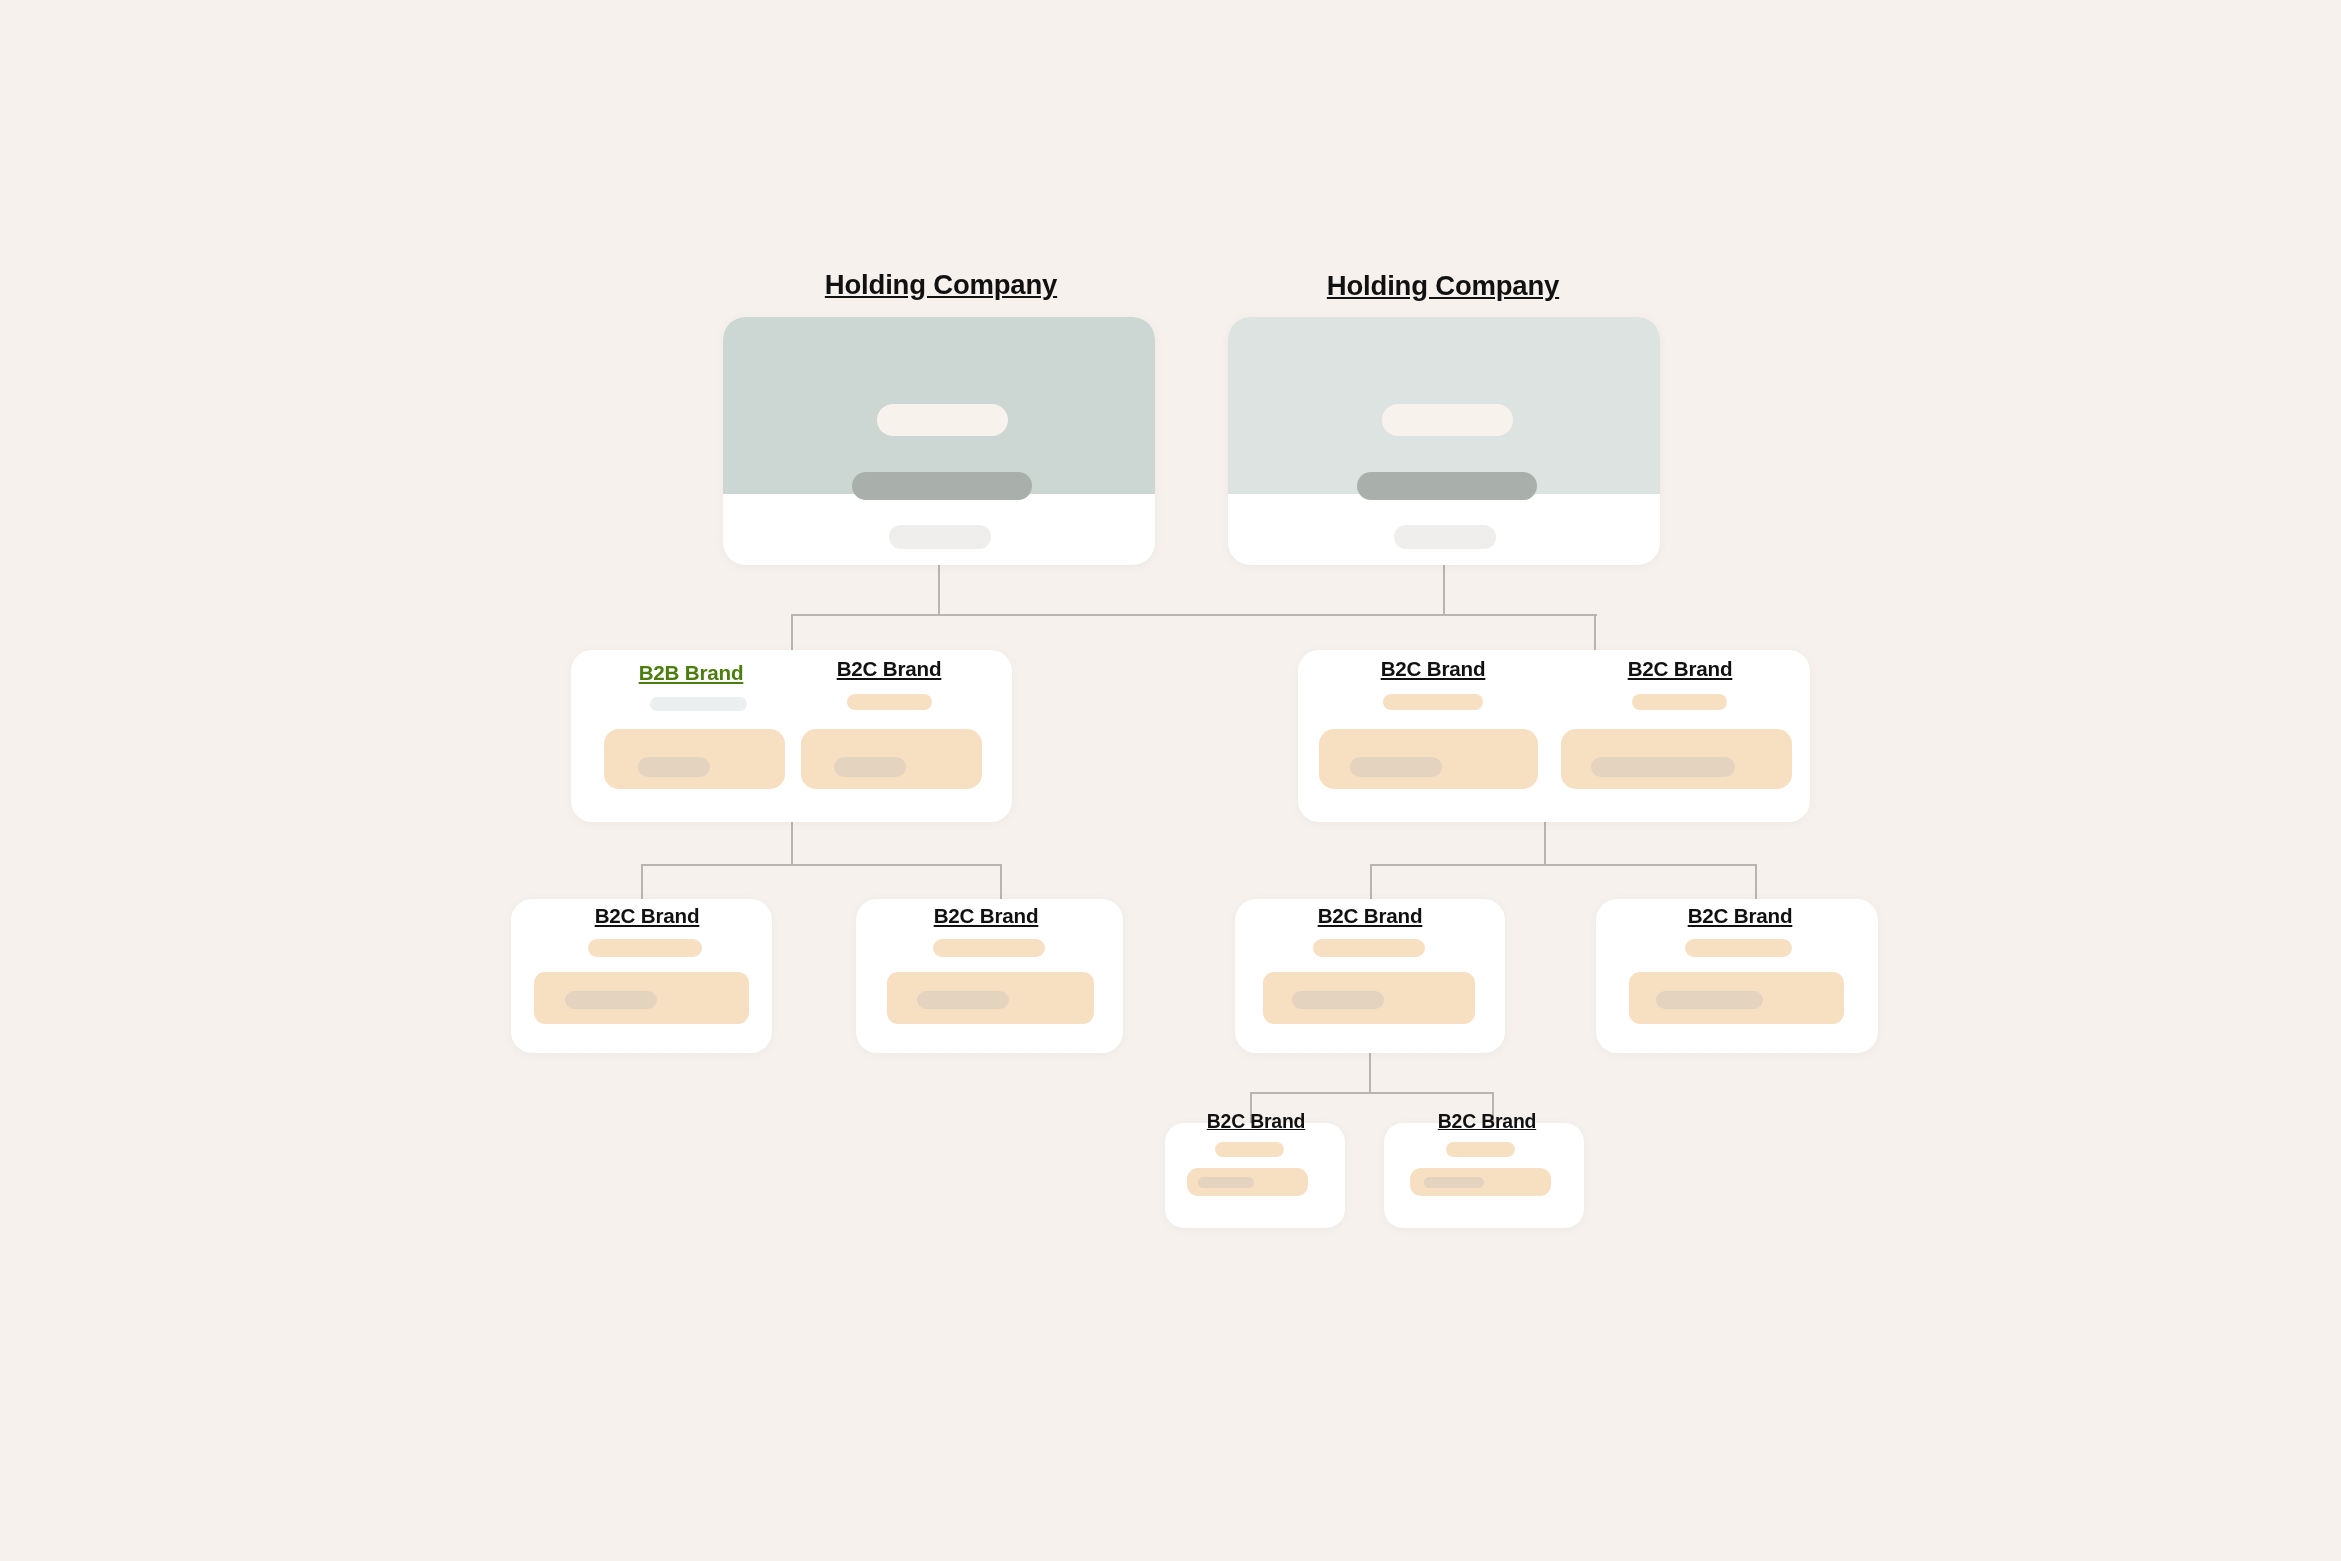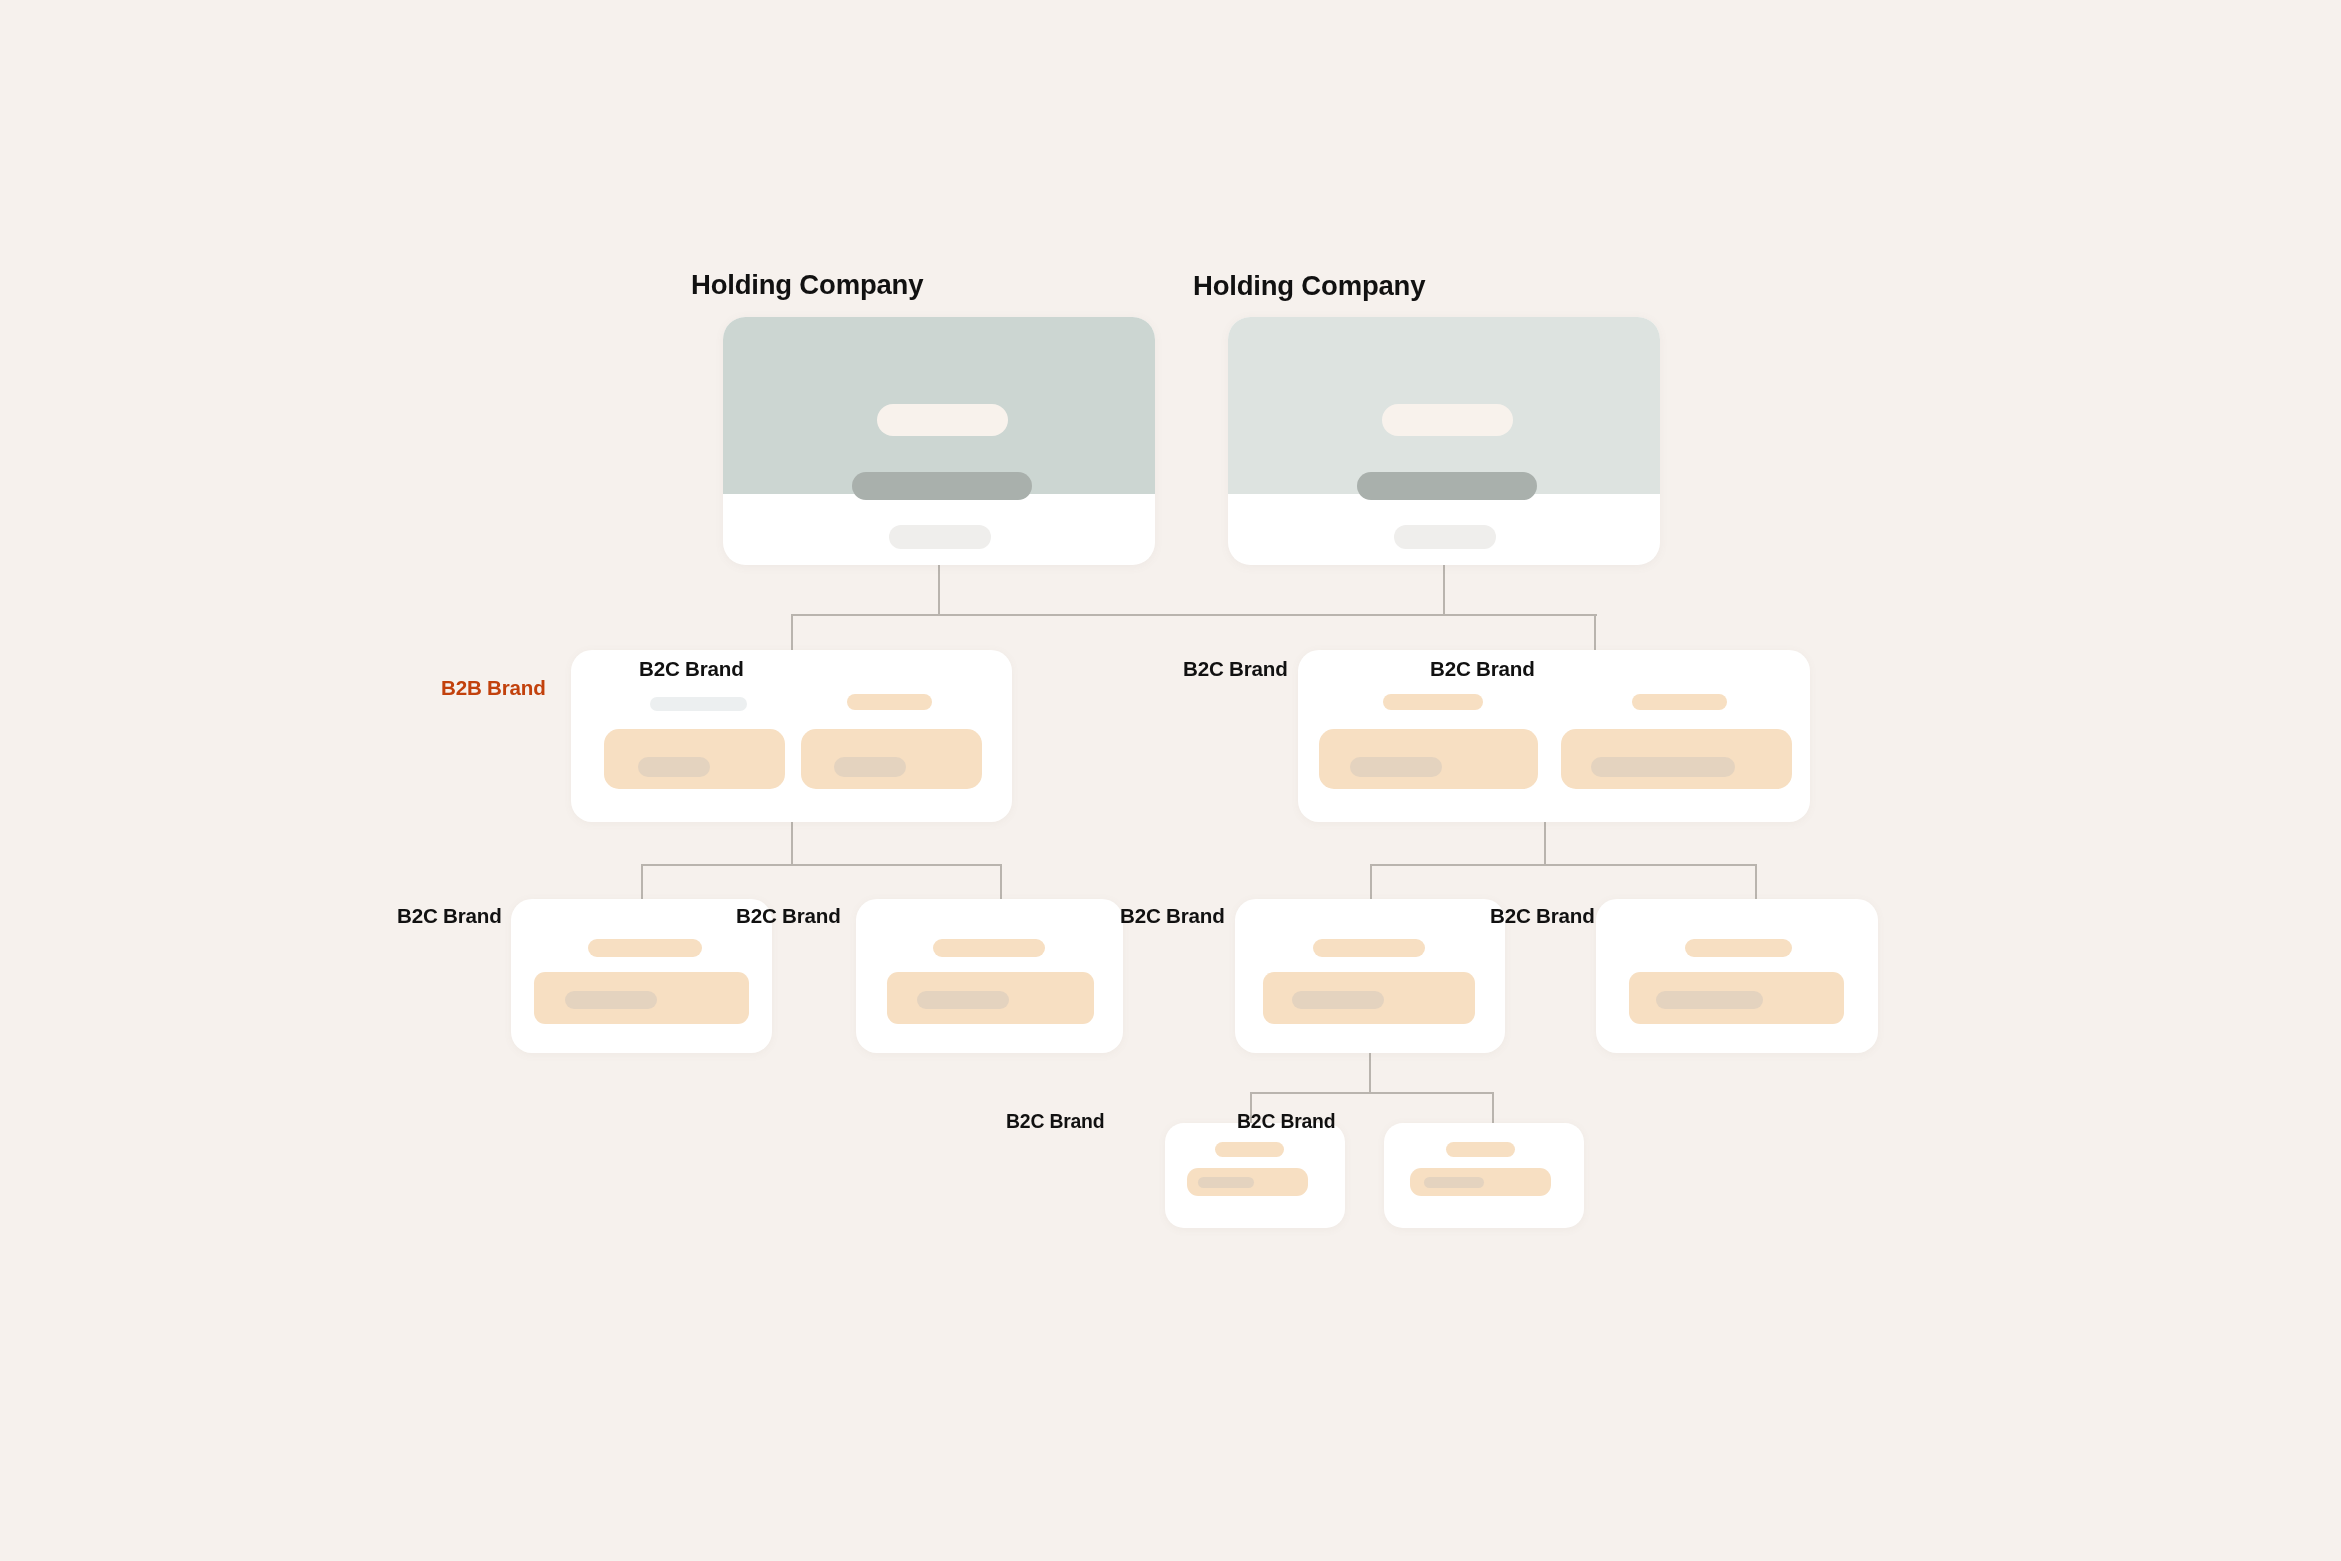--- a/index.html
+++ b/index.html
@@ -26,20 +26,22 @@
   }
   .card.sm{border-radius:19px;}
 
   
   .title{
     position:absolute;
     color:#111111;
     font-weight:700;
     letter-spacing:-0.2px;
     white-space:nowrap;
+    text-align:center;
+    text-decoration:underline;
   }
   .title.t1{font-size:27.5px;}
   .title.t2{font-size:20.6px;}
   .title.t3{font-size:20.6px;}
   .title.t4{font-size:19.4px;}
 
   
   .hc{
     position:absolute;
     background:#ffffff;
@@ -110,21 +112,21 @@
     </div>
     <div class="title t1" style="left: 691px; top: 269px; width: 500px; color: rgb(17, 17, 17);">Holding Company</div>
     <div class="hc" style="left: 1228px; top: 317px; width: 432px; height: 248px; background: rgb(255, 255, 255);">
       <div class="hc-top" style="height: 177px; background: rgb(221, 227, 224);"></div>
       <div class="hc-pill-a" style="left: 154px; top: 87px; width: 131px; height: 32px; background: rgb(248, 242, 236);"></div>
       <div class="hc-pill-b" style="left: 129px; top: 155px; width: 180px; height: 27.5px; background: rgb(169, 176, 172);"></div>
       <div class="hc-pill-c" style="left: 166px; top: 208px; width: 102px; height: 24px; background: rgb(239, 238, 236);"></div>
     </div>
     <div class="title t1" style="left: 1193px; top: 270px; width: 500px; color: rgb(17, 17, 17);">Holding Company</div>
     <div class="card" style="left: 571px; top: 650px; width: 441px; height: 172px; background: rgb(255, 255, 255);"></div>
-    <div class="title t2" style="left: 441px; top: 676px; width: 500px; color: #c2410c;">B2B Brand</div>
+    <div class="title t2" style="left: 441px; top: 661px; width: 500px; color: #4d7c0f;">B2B Brand</div>
     <div class="tile-pill" style="left: 650px; top: 697px; width: 97px; height: 13.7px; background: rgb(236, 239, 240);"></div>
     <div class="tile-box" style="left: 604px; top: 729px; width: 181px; height: 60px; background: rgb(247, 223, 194);"></div>
     <div class="tile-box-inner" style="left: 638px; top: 757px; width: 72px; height: 20px; background: rgb(228, 211, 191);"></div>
     <div class="title t2" style="left: 639px; top: 657px; width: 500px; color: rgb(17, 17, 17);">B2C Brand</div>
     <div class="tile-pill" style="left: 847px; top: 694px; width: 85px; height: 16px; background: rgb(247, 223, 194);"></div>
     <div class="tile-box" style="left: 801px; top: 729px; width: 181px; height: 60px; background: rgb(247, 223, 194);"></div>
     <div class="tile-box-inner" style="left: 834px; top: 757px; width: 72px; height: 20px; background: rgb(228, 211, 191);"></div>
     <div class="card" style="left: 1298px; top: 650px; width: 512px; height: 172px; background: rgb(255, 255, 255);"></div>
     <div class="title t2" style="left: 1183px; top: 657px; width: 500px; color: rgb(17, 17, 17);">B2C Brand</div>
     <div class="tile-pill" style="left: 1383px; top: 694px; width: 100px; height: 16px; background: rgb(247, 223, 194);"></div>

